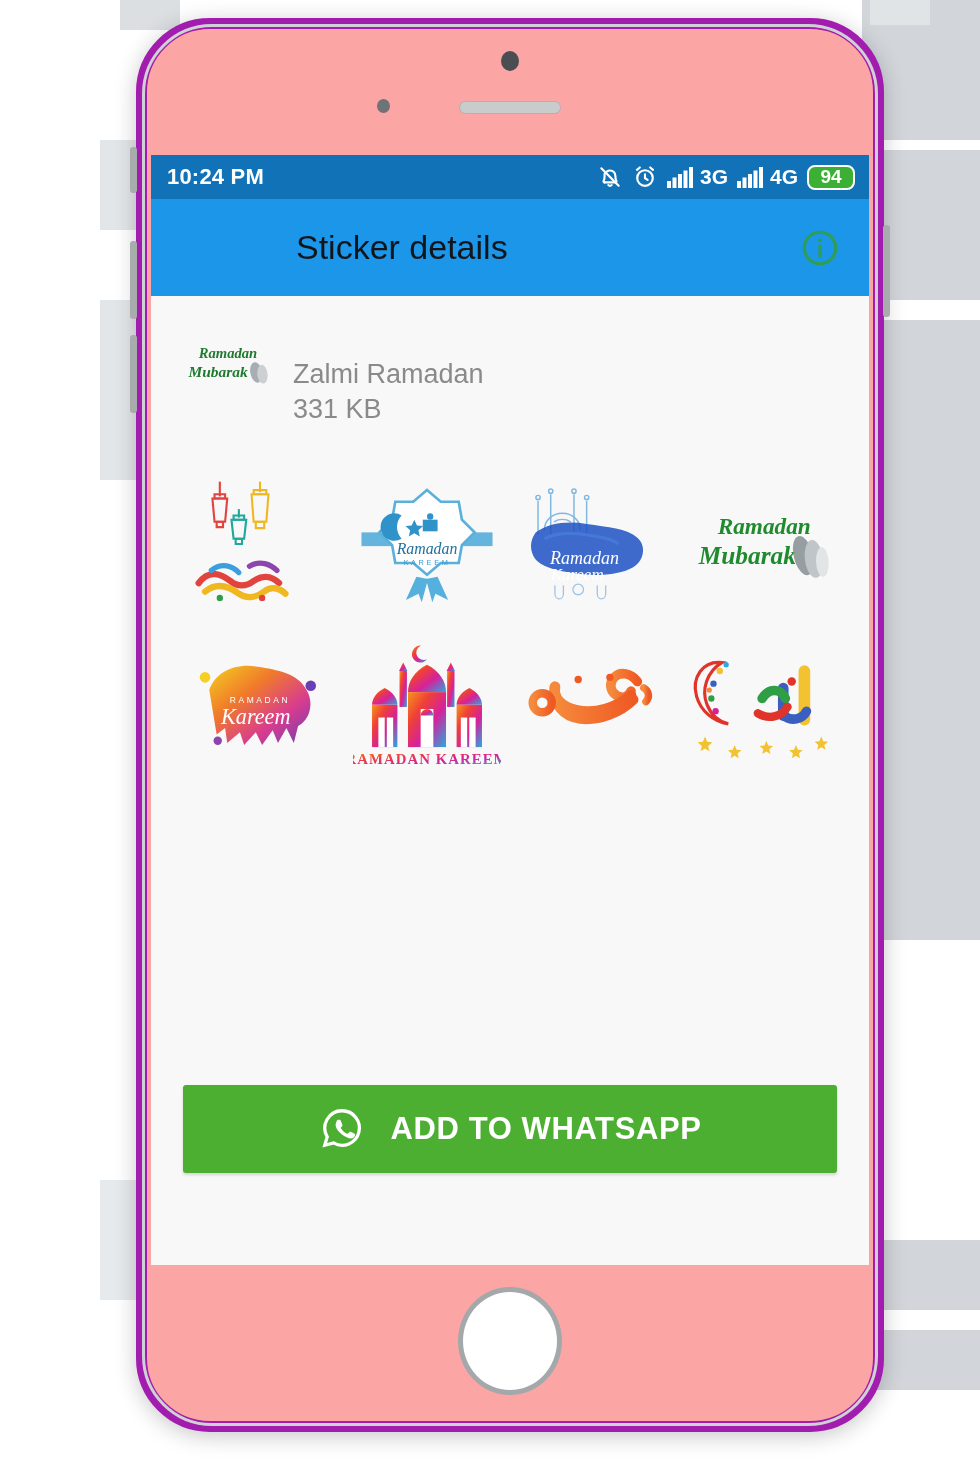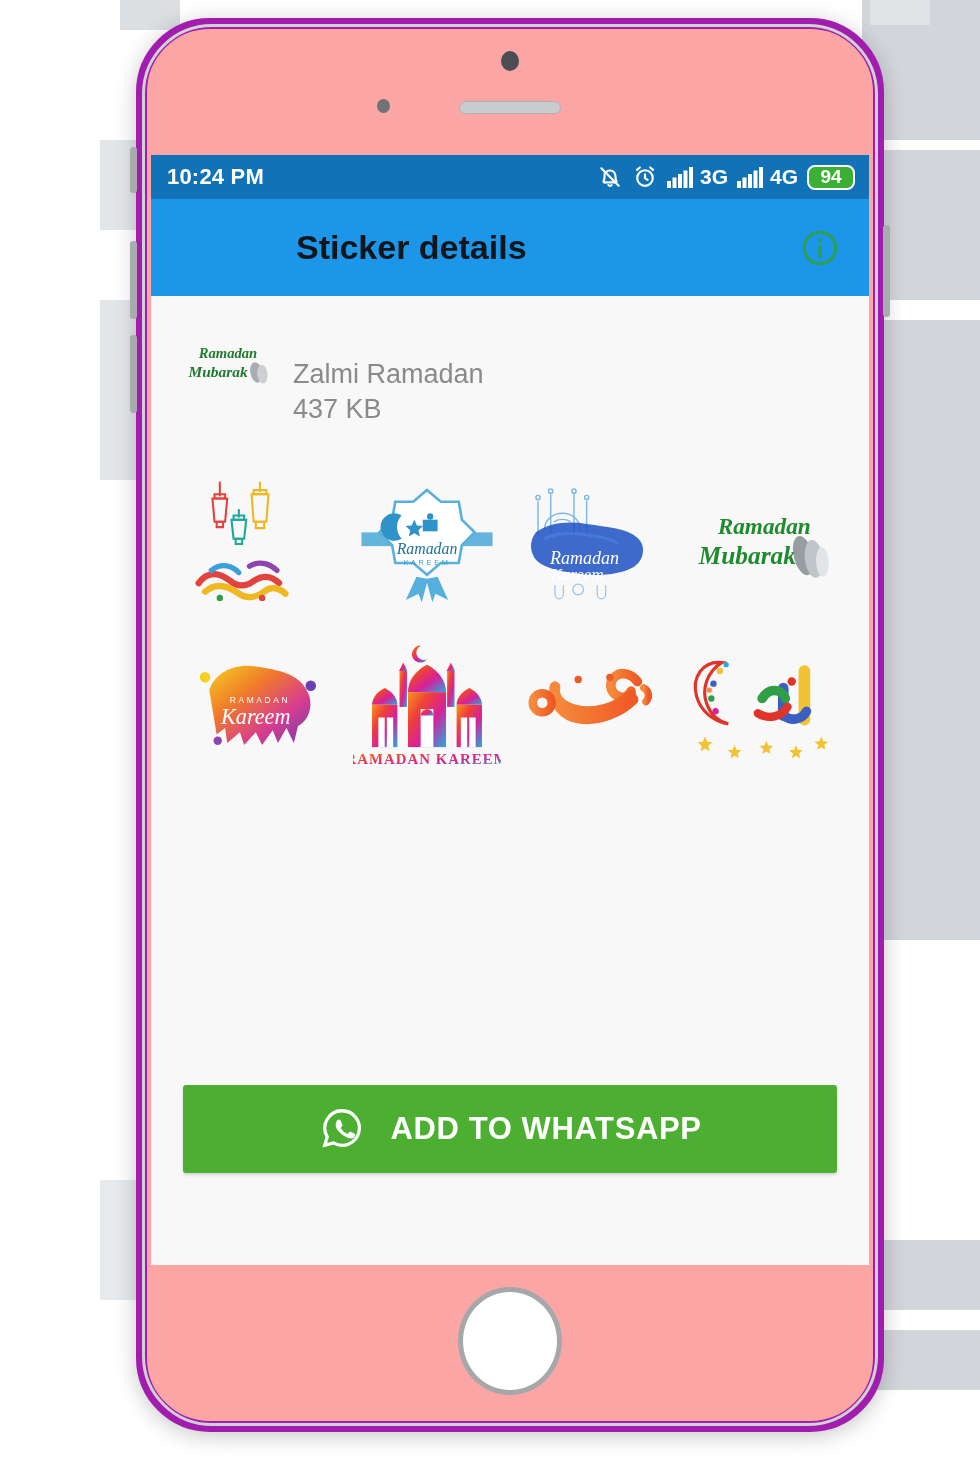--- a/index.html
+++ b/index.html
@@ -105,21 +105,21 @@
 
   
   .app-bar {
     height: 97px;
     background: #1b96e8;
     display: flex; align-items: center;
     padding: 0 28px 0 0;
     position: relative;
   }
   .app-title {
-    font-size: 34px; font-weight: bold;
+    font-size: 34px; font-weight: normal;
     color: #12151a;
     margin-left: 145px;
   }
   .info-icon { margin-left: auto; width: 42px; height: 42px; }
 
   
   .content { padding: 0; }
 
   .pack-header { display: flex; padding: 30px 0 0 34px; }
   .tray-icon {
@@ -263,21 +263,21 @@
               <text x="4" y="48" font-family="'Liberation Serif', serif" font-size="18" font-weight="bold" fill="#1f7a2e" font-style="italic">Mubarak</text>
               <g opacity="0.85">
                 <ellipse cx="83" cy="43" rx="7" ry="12" fill="#9aa1a6" transform="rotate(-12 83 43)"></ellipse>
                 <ellipse cx="90" cy="45" rx="6" ry="11" fill="#c5cacd" transform="rotate(-6 90 45)"></ellipse>
               </g>
             </svg>
           </div>
 
           <div class="pack-meta">
             <div class="pack-publisher">Zalmi Ramadan</div>
-            <div class="pack-size">437 KB</div>
+            <div class="pack-size">331 KB</div>
           </div>
         </div>
 
         <div class="sticker-grid">
 
           <div class="sticker-cell">
             <svg viewBox="0 0 140 130">
               <g stroke="#e1433e" stroke-width="2" fill="none">
                 <line x1="32" y1="6" x2="32" y2="20"></line>
                 <path d="M25 22h14l-2 22H27z"></path>

